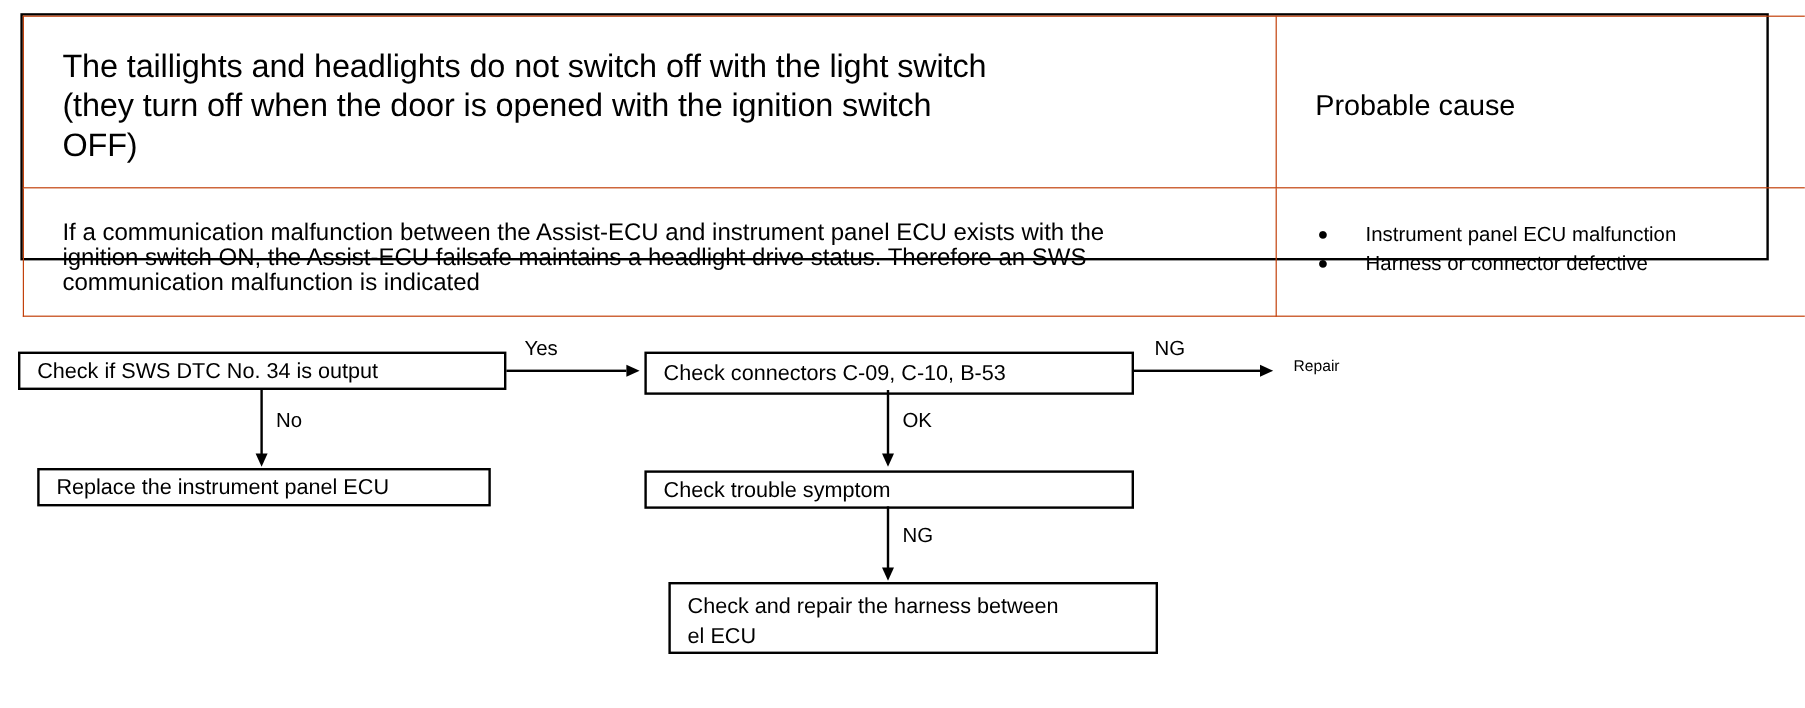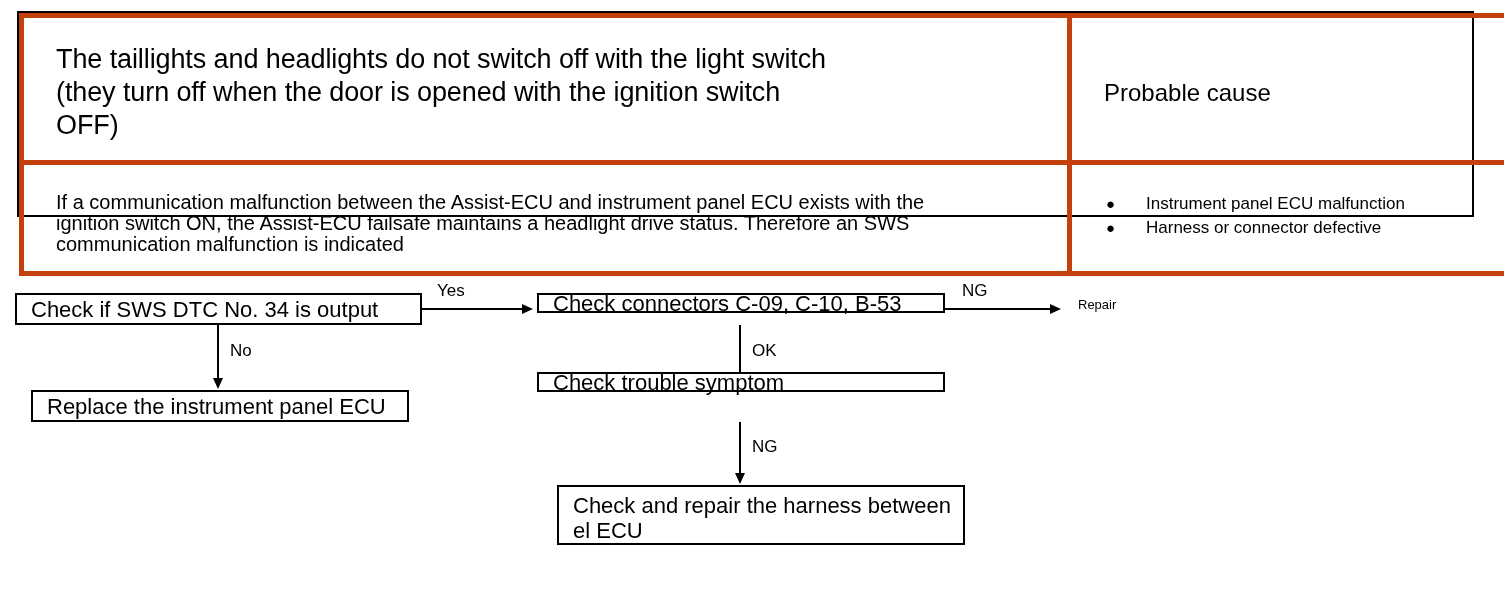--- a/index.html
+++ b/index.html
@@ -28,21 +28,21 @@
     box-sizing: border-box;
     border-collapse: collapse;
   }
   .symptom-table table {
     border-collapse: collapse;
     width: 100%;
     height: 100%;
     table-layout: fixed;
   }
   .symptom-table td {
-    border: 5px solid #c2410c;
+    border: 1px solid #c2410c;
     vertical-align: top;
     padding: 16px;
   }
   .symptom-table td.col-left  { width: 1011px; }
   .symptom-table td.col-right { width: 444px; }
 
   .hdr-row td { height: 110px; }
 
   .hdr-left-text {
     font-size: 27px;
@@ -91,38 +91,38 @@
     left: 0;
     top: 0;
     width: 1504px;
     height: 590px;
   }
   .fbox {
     position: absolute;
     border: 2px solid #000;
     box-sizing: border-box;
     background: #fff;
-    font-size: 22px;
+    font-size: 18px;
     line-height: 25px;
     color: #000;
   }
   .fbox .fbox-text {
     display: block;
     padding: 0 0 0 14px;
   }
   .fbox.single {
     display: flex;
     align-items: center;
   }
 
   
   #box-dtc        { left: 15px;  top: 293px; width: 407px; height: 32px; }
-  #box-connectors { left: 537px; top: 293px; width: 408px; height: 20px; }
+  #box-connectors { left: 537px; top: 293px; width: 408px; height: 36px; }
   #box-replace    { left: 31px;  top: 390px; width: 378px; height: 32px; }
-  #box-symptom    { left: 537px; top: 372px; width: 408px; height: 20px; }
+  #box-symptom    { left: 537px; top: 392px; width: 408px; height: 32px; }
   #box-harness    { left: 557px; top: 485px; width: 408px; height: 60px; }
   #box-harness .fbox-text {
     padding: 6px 10px 0 14px;
     line-height: 25px;
   }
 
   
   .vline {
     position: absolute;
     width: 2px;

